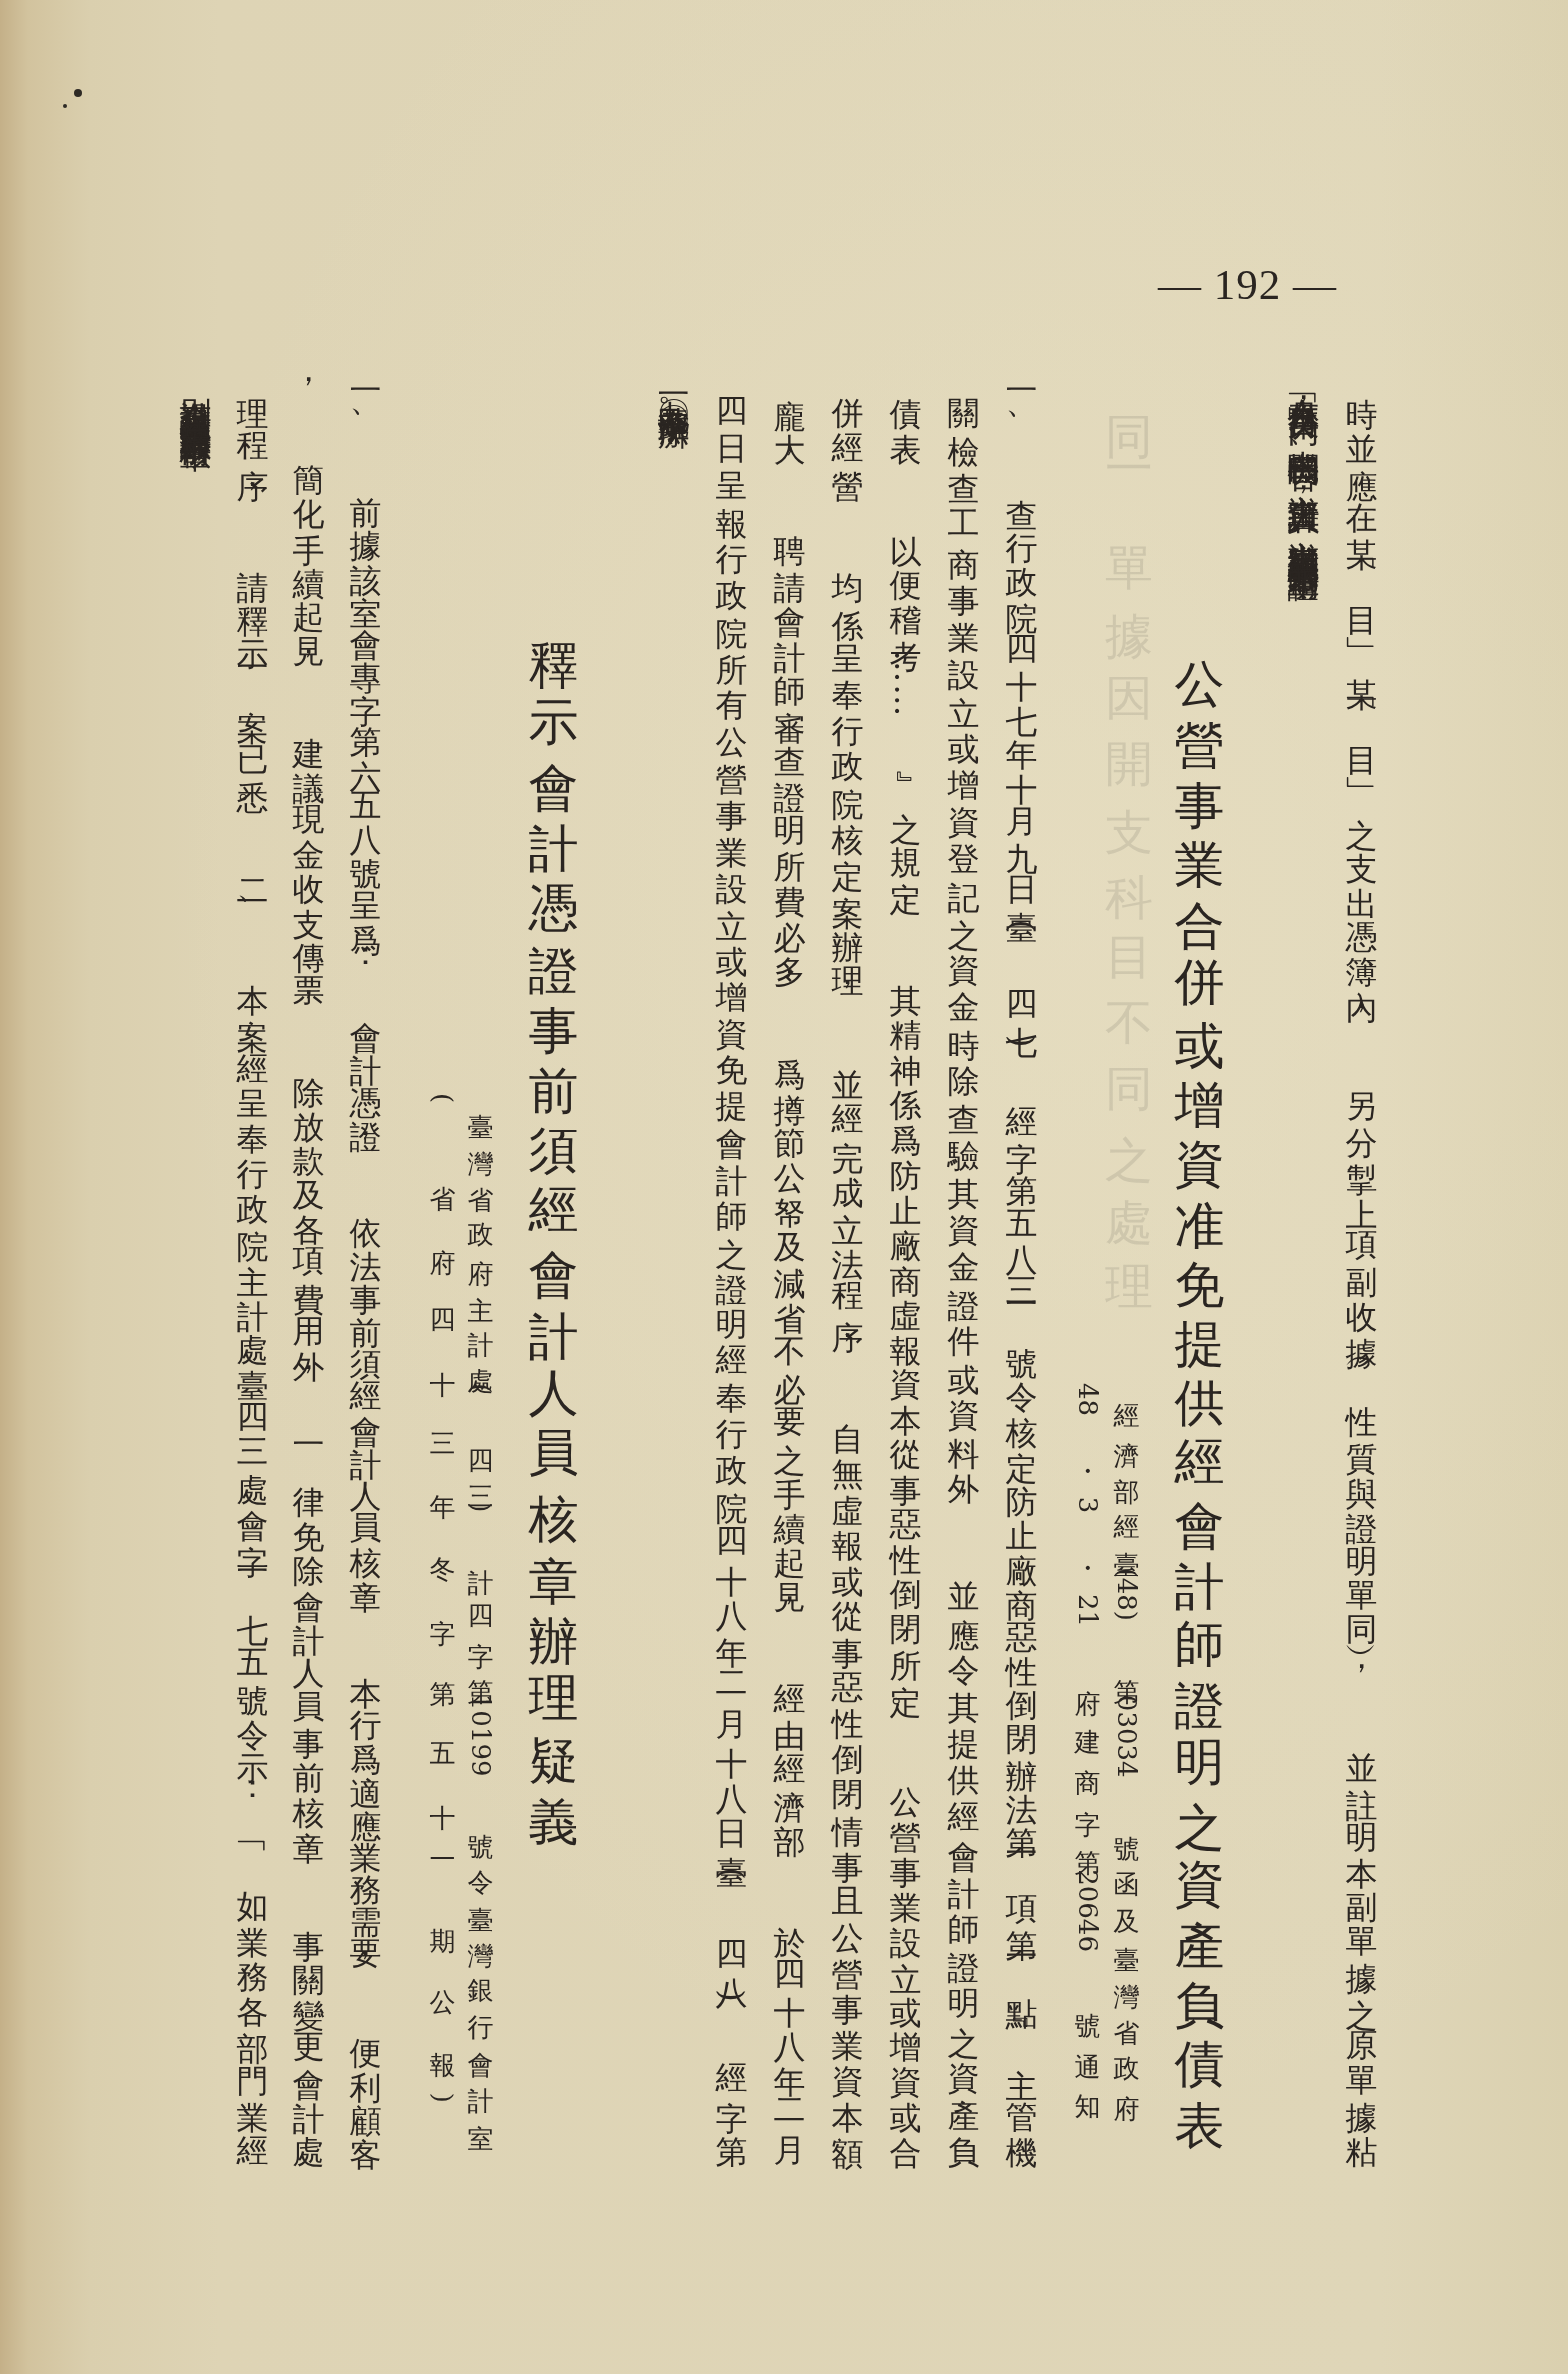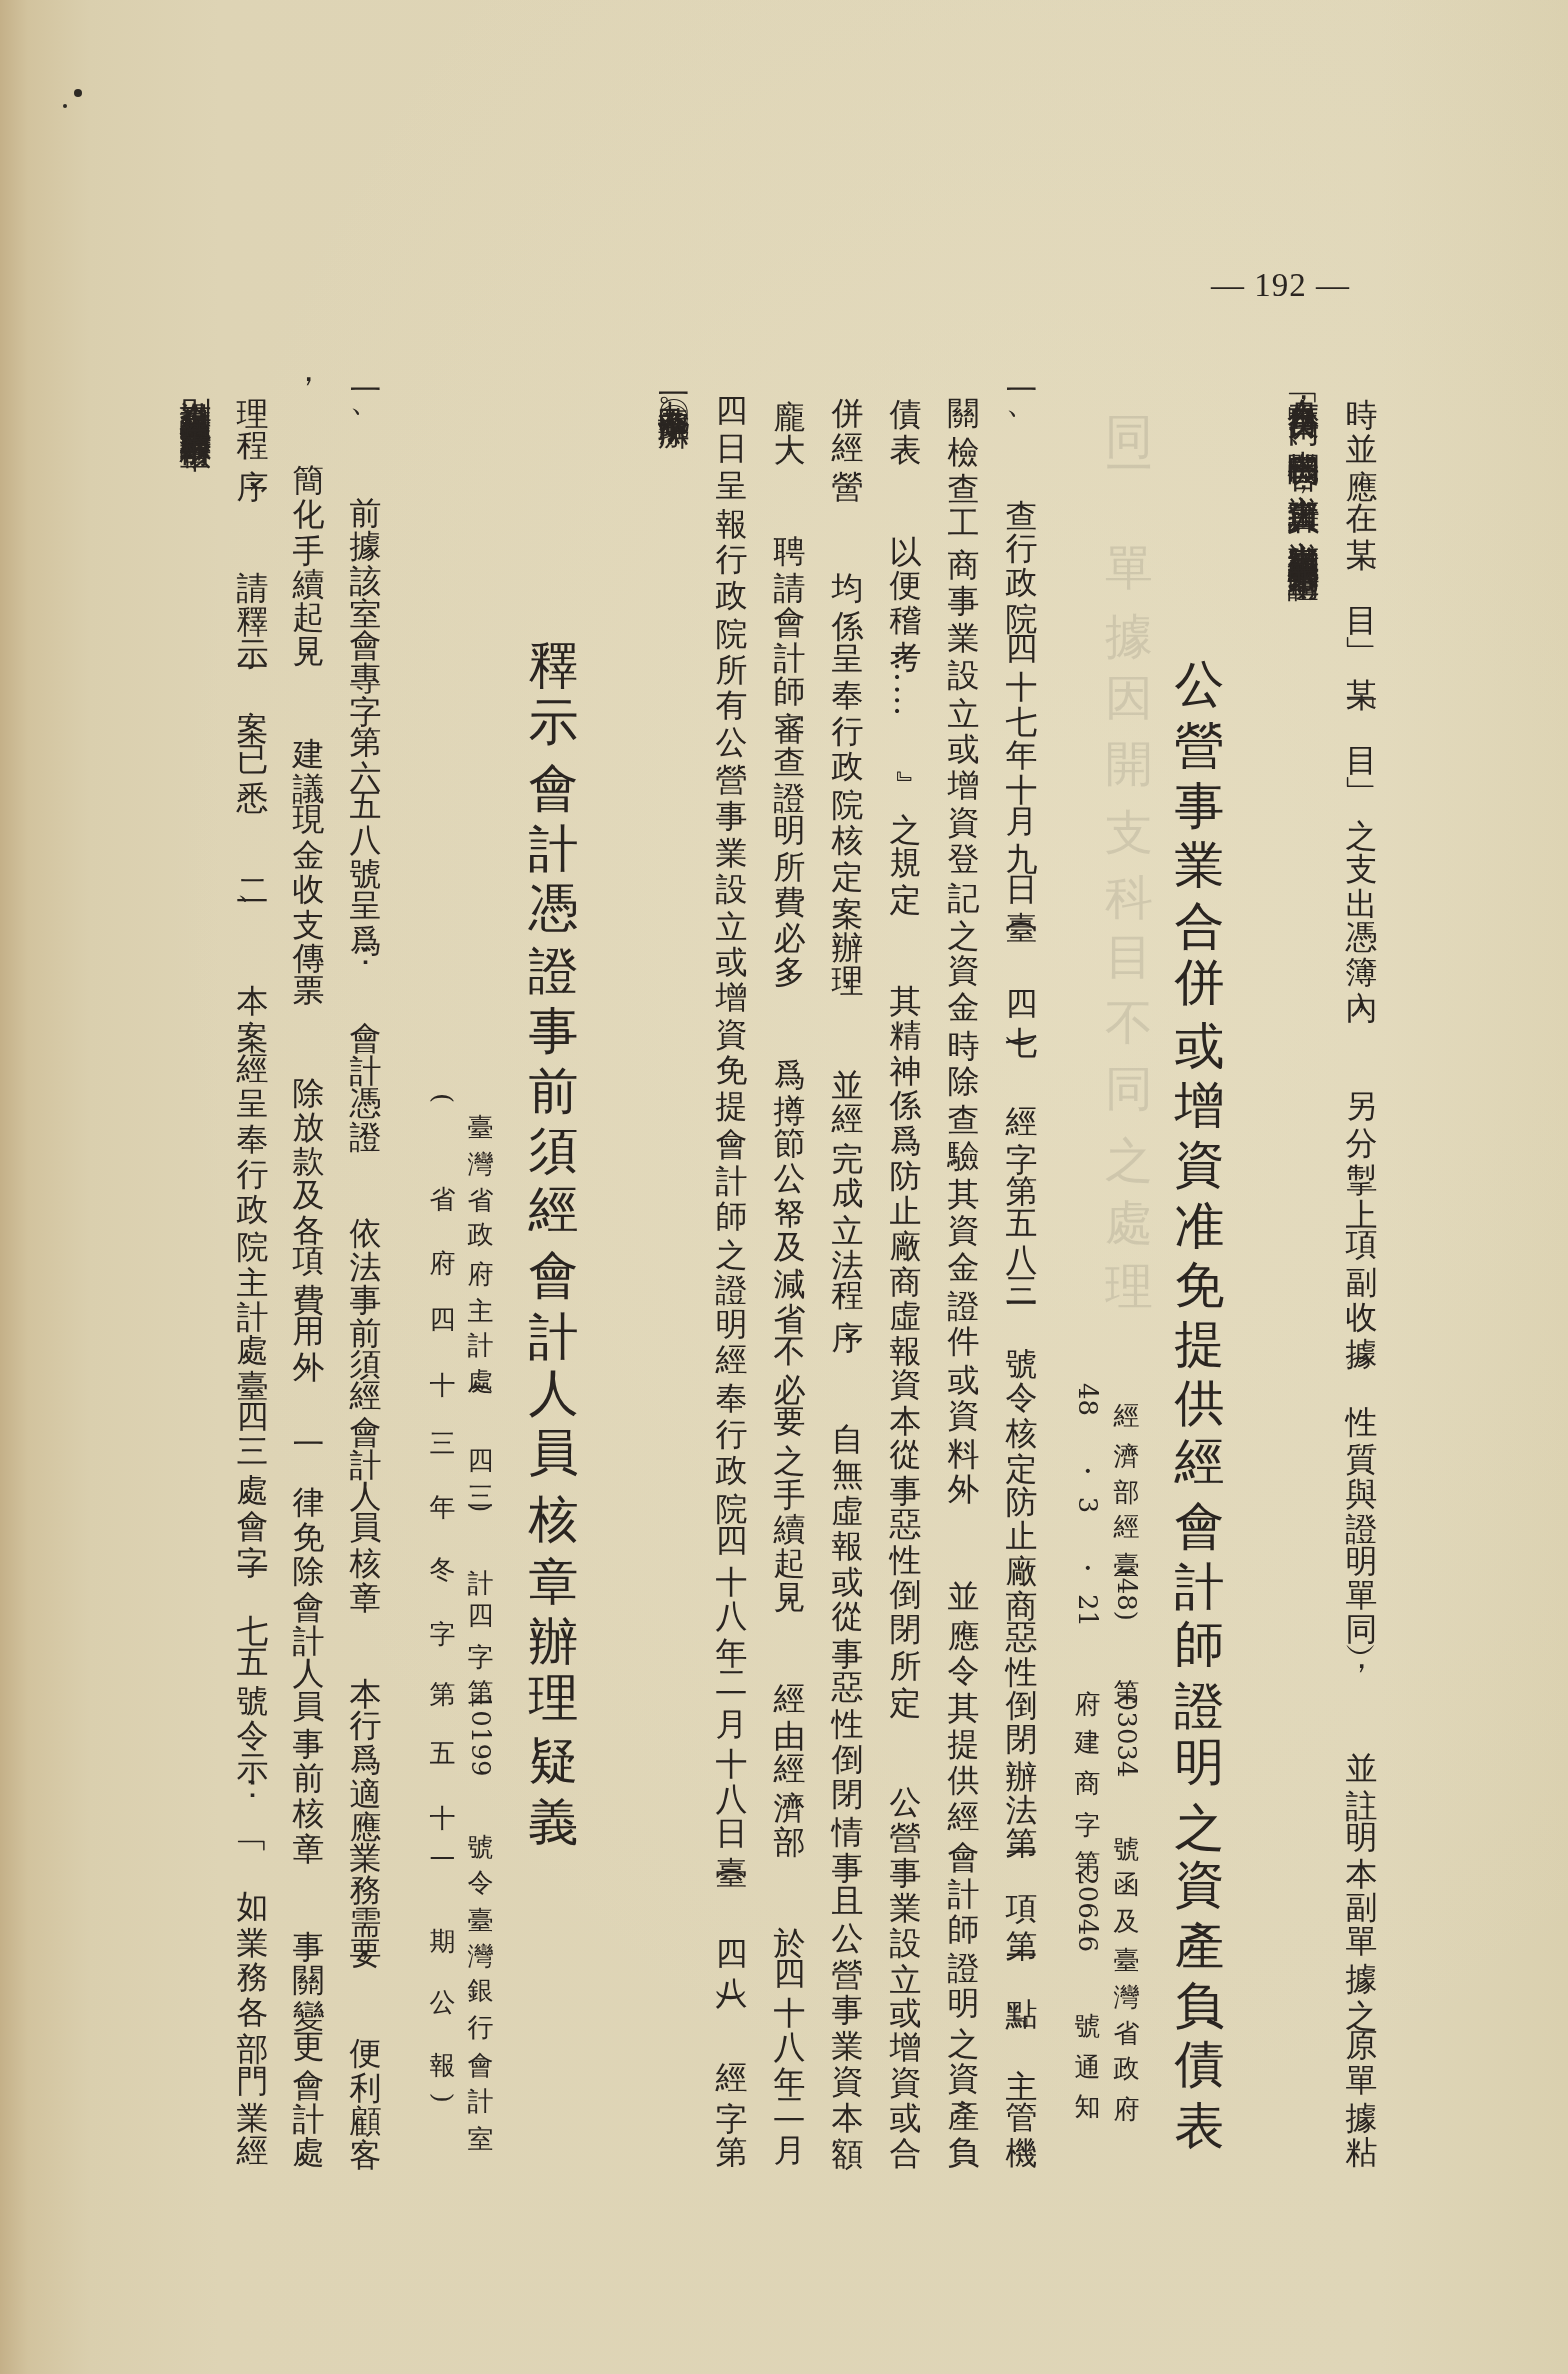--- a/index.html
+++ b/index.html
@@ -20,22 +20,22 @@
       text-align-last: justify;
       margin: 0; padding: 0;
     }
     .body-line { font-size: 32px; letter-spacing: 2px; line-height: 40px; width: 40px; }
     .last { text-align: start; text-align-last: start; }
     .title { font-size: 50px; line-height: 58px; width: 58px; }
     .src { font-size: 26px; line-height: 34px; width: 34px; }
     .ghost { font-size: 48px; line-height: 58px; width: 58px; color: #5d5b52; opacity: 0.15; }
     .pageno {
       position: absolute; left: 1158px; top: 260px; width: 192px;
-      text-align: right; white-space: nowrap;
-      font-family: "Liberation Serif", serif; font-size: 33px; line-height: 50px;
+      text-align: left; white-space: nowrap;
+      font-family: "Liberation Serif", serif; font-size: 43px; line-height: 50px;
       color: #2a2521; letter-spacing: 1px;
     }
     .speck { position: absolute; border-radius: 50%; background: #2e2a25; }
   </style>
 </head>
 <body>
 
 <div id="page">
 
   <div class="speck" style="left:74px;top:89px;width:8px;height:8px;"></div>

